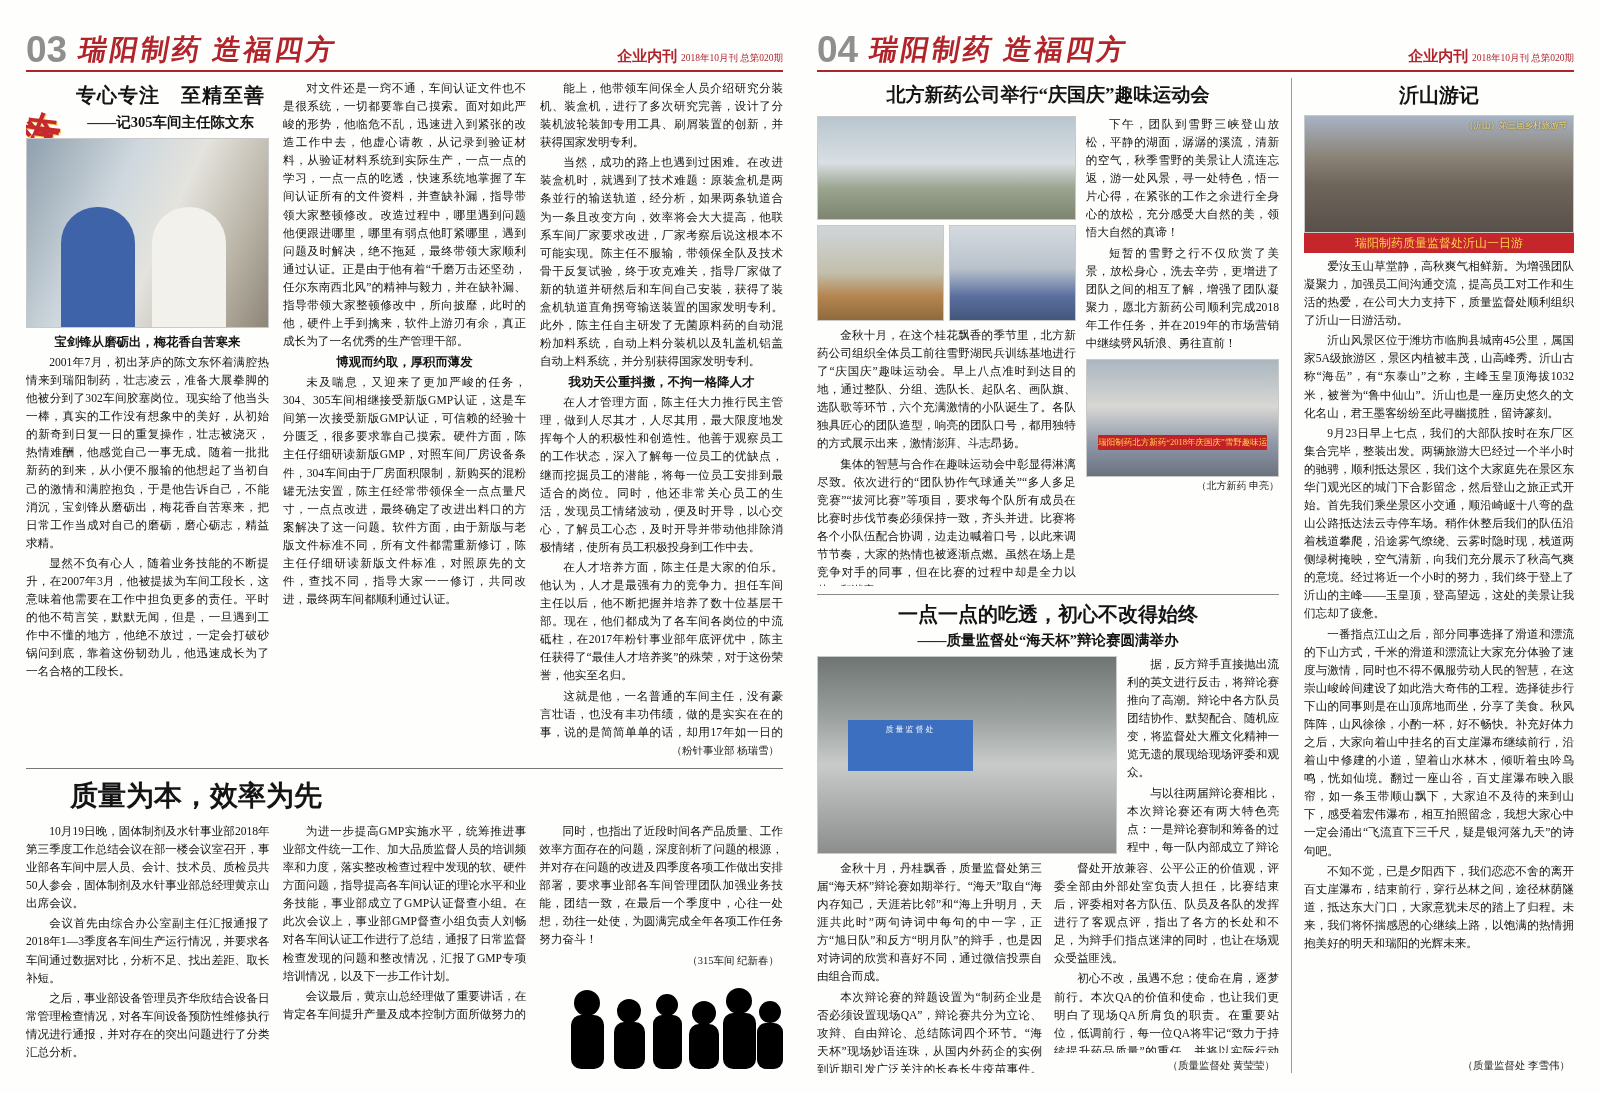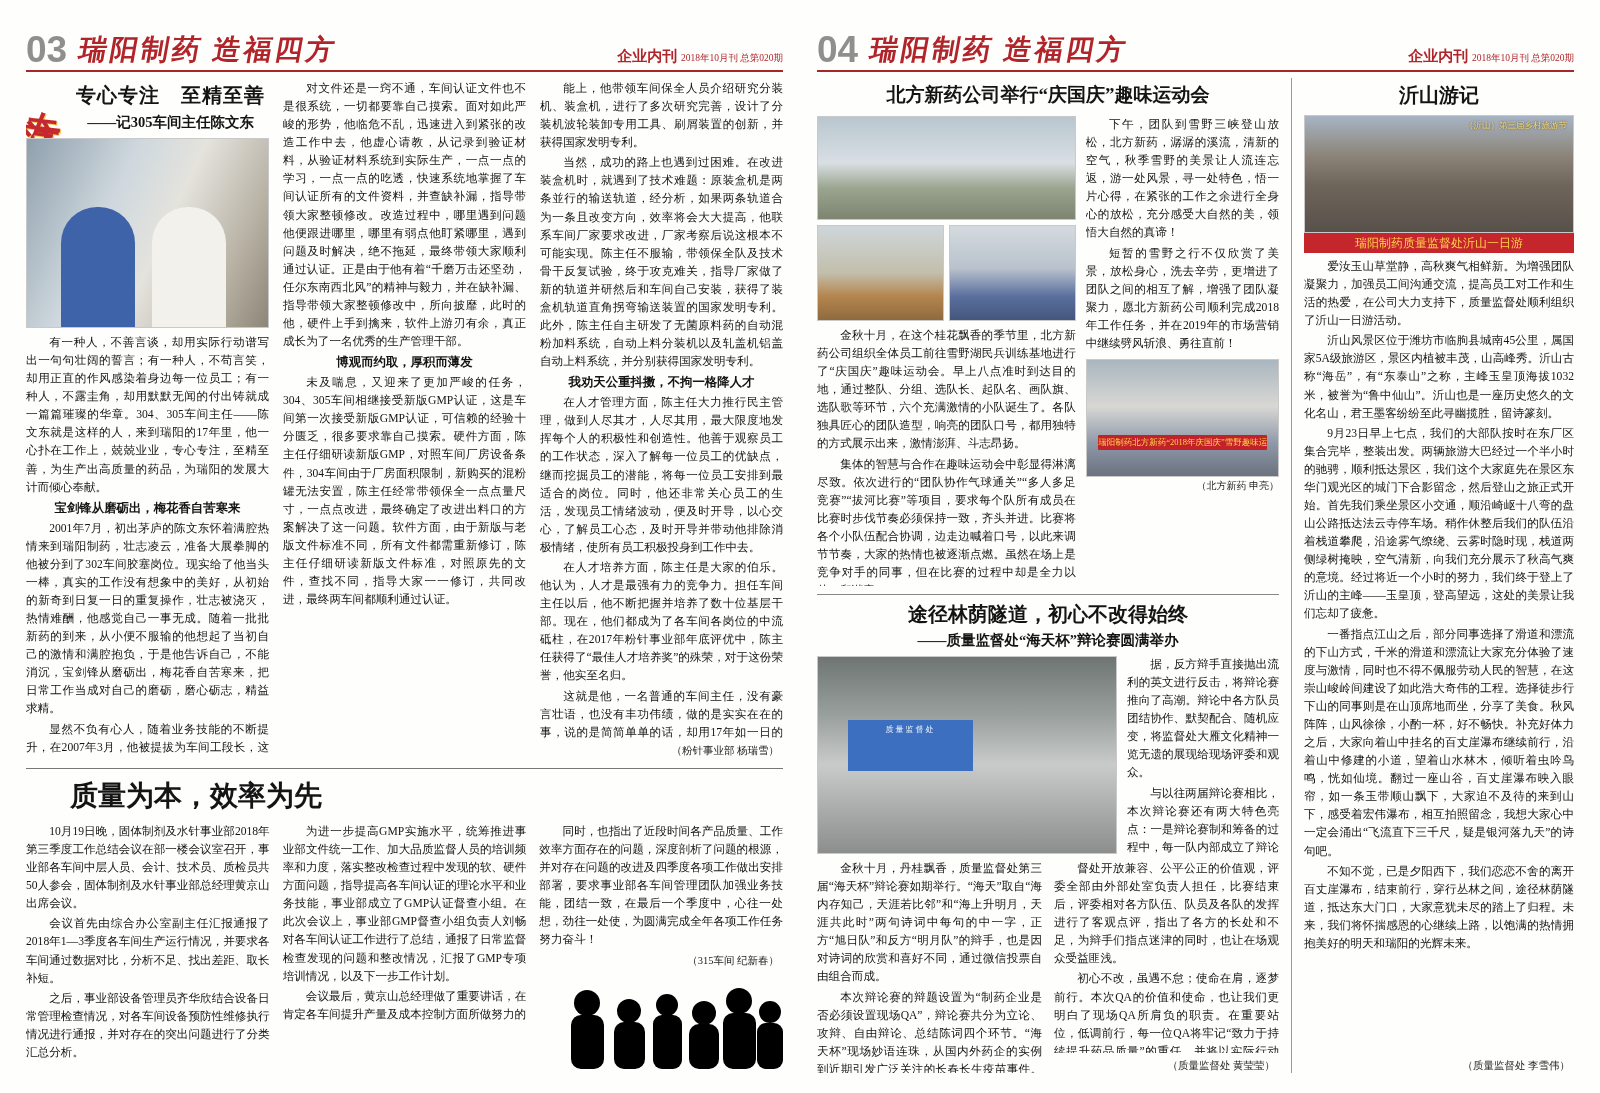--- a/index.html
+++ b/index.html
@@ -115,21 +115,20 @@
           <div class="f-title">
             <h2>专心专注　至精至善</h2>
             <h3>——记305车间主任陈文东</h3>
           </div>
         </div>
         <div class="ph feature-photo">
           <span class="fig" style="left:14%;background:#3f63a8;"></span>
           <span class="fig" style="left:52%;background:#f2f1ec;"></span>
         </div>
         <div>
-            <p class="para">有一种人，不善言谈，却用实际行动谱写出一句句壮阔的誓言；有一种人，不苟言笑，却用正直的作风感染着身边每一位员工；有一种人，不露圭角，却用默默无闻的付出铸就成一篇篇璀璨的华章。304、305车间主任——陈文东就是这样的人，来到瑞阳的17年里，他一心扑在工作上，兢兢业业，专心专注，至精至善，为生产出高质量的药品，为瑞阳的发展大计而倾心奉献。</p>
             <h4 class="subhead">宝剑锋从磨砺出，梅花香自苦寒来</h4>
             <p class="para">2001年7月，初出茅庐的陈文东怀着满腔热情来到瑞阳制药，壮志凌云，准备大展拳脚的他被分到了302车间胶塞岗位。现实给了他当头一棒，真实的工作没有想象中的美好，从初始的新奇到日复一日的重复操作，壮志被浇灭，热情难酬，他感觉自己一事无成。随着一批批新药的到来，从小便不服输的他想起了当初自己的激情和满腔抱负，于是他告诉自己，不能消沉，宝剑锋从磨砺出，梅花香自苦寒来，把日常工作当成对自己的磨砺，磨心砺志，精益求精。</p>
             <p class="para">显然不负有心人，随着业务技能的不断提升，在2007年3月，他被提拔为车间工段长，这意味着他需要在工作中担负更多的责任。平时的他不苟言笑，默默无闻，但是，一旦遇到工作中不懂的地方，他绝不放过，一定会打破砂锅问到底，靠着这份韧劲儿，他迅速成长为了一名合格的工段长。</p>
           </div>
       </div>
       <div class="fcol">
         <div>
             <p class="para">对文件还是一窍不通，车间认证文件也不是很系统，一切都要靠自己摸索。面对如此严峻的形势，他临危不乱，迅速进入到紧张的改造工作中去，他虚心请教，从记录到验证材料，从验证材料系统到实际生产，一点一点的学习，一点一点的吃透，快速系统地掌握了车间认证所有的文件资料，并查缺补漏，指导带领大家整顿修改。改造过程中，哪里遇到问题他便跟进哪里，哪里有弱点他盯紧哪里，遇到问题及时解决，绝不拖延，最终带领大家顺利通过认证。正是由于他有着“千磨万击还坚劲，任尔东南西北风”的精神与毅力，并在缺补漏、指导带领大家整顿修改中，所向披靡，此时的他，硬件上手到擒来，软件上游刃有余，真正成长为了一名优秀的生产管理干部。</p>
             <h4 class="subhead">博观而约取，厚积而薄发</h4>
             <p class="para">未及喘息，又迎来了更加严峻的任务，304、305车间相继接受新版GMP认证，这是车间第一次接受新版GMP认证，可信赖的经验十分匮乏，很多要求靠自己摸索。硬件方面，陈主任仔细研读新版GMP，对照车间厂房设备条件，304车间由于厂房面积限制，新购买的混粉罐无法安置，陈主任经常带领保全一点点量尺寸，一点点改进，最终确定了改进出料口的方案解决了这一问题。软件方面，由于新版与老版文件标准不同，所有文件都需重新修订，陈主任仔细研读新版文件标准，对照原先的文件，查找不同，指导大家一一修订，共同改进，最终两车间都顺利通过认证。</p>
@@ -214,33 +213,33 @@
                 <div class="ph ph-tug"></div>
                 <div class="ph ph-blue"></div>
               </div>
               <div style="overflow:hidden;">
                   <p class="para">金秋十月，在这个桂花飘香的季节里，北方新药公司组织全体员工前往雪野湖民兵训练基地进行了“庆国庆”趣味运动会。早上八点准时到达目的地，通过整队、分组、选队长、起队名、画队旗、选队歌等环节，六个充满激情的小队诞生了。各队独具匠心的团队造型，响亮的团队口号，都用独特的方式展示出来，激情澎湃、斗志昂扬。</p>
                   <p class="para">集体的智慧与合作在趣味运动会中彰显得淋漓尽致。依次进行的“团队协作气球通关”“多人多足竞赛”“拔河比赛”等项目，要求每个队所有成员在比赛时步伐节奏必须保持一致，齐头并进。比赛将各个小队伍配合协调，边走边喊着口号，以此来调节节奏，大家的热情也被逐渐点燃。虽然在场上是竞争对手的同事，但在比赛的过程中却是全力以赴、和谐竞</p>
                 </div>
             </div>
             <div class="a-colB">
               <div style="overflow:hidden;">
-                  <p class="para">下午，团队到雪野三峡登山放松，北方新药，潺潺的溪流，清新的空气，秋季雪野的美景让人流连忘返，游一处风景，寻一处特色，悟一片心得，在紧张的工作之余进行全身心的放松，充分感受大自然的美，领悟大自然的真谛！</p>
+                  <p class="para">下午，团队到雪野三峡登山放松，平静的湖面，潺潺的溪流，清新的空气，秋季雪野的美景让人流连忘返，游一处风景，寻一处特色，悟一片心得，在紧张的工作之余进行全身心的放松，充分感受大自然的美，领悟大自然的真谛！</p>
                   <p class="para">短暂的雪野之行不仅欣赏了美景，放松身心，洗去辛劳，更增进了团队之间的相互了解，增强了团队凝聚力，愿北方新药公司顺利完成2018年工作任务，并在2019年的市场营销中继续劈风斩浪、勇往直前！</p>
                 </div>
               <div class="ph ph-group">
                 <span class="banner" style="bottom:26px;">瑞阳制药北方新药“2018年庆国庆”雪野趣味运动会</span>
               </div>
               <div class="caption">（北方新药  申亮）</div>
             </div>
           </div>
         </div>
 
         <div class="b-head">
-          <div class="b-title">途径林荫隧道，初心不改得始终</div>
+          <div class="b-title">一点一点的吃透，初心不改得始终</div>
           <div class="b-sub">——质量监督处“海天杯”辩论赛圆满举办</div>
         </div>
         <div class="b-row1">
           <div class="ph ph-meeting">
             <span class="screen" style="left:10%;top:32%;width:42%;height:26%;line-height:2.6;">质量监督处</span>
           </div>
           <div class="b-side">
             <div>
                 <p class="para">据，反方辩手直接抛出流利的英文进行反击，将辩论赛推向了高潮。辩论中各方队员团结协作、默契配合、随机应变，将监督处大雁文化精神一览无遗的展现给现场评委和观众。</p>
                 <p class="para">与以往两届辩论赛相比，本次辩论赛还有两大特色亮点：一是辩论赛制和筹备的过程中，每一队内部成立了辩论练组，将所有人的积极性充分调动起来，做到了人人辩论，全员参与；二是为体现监</p>

